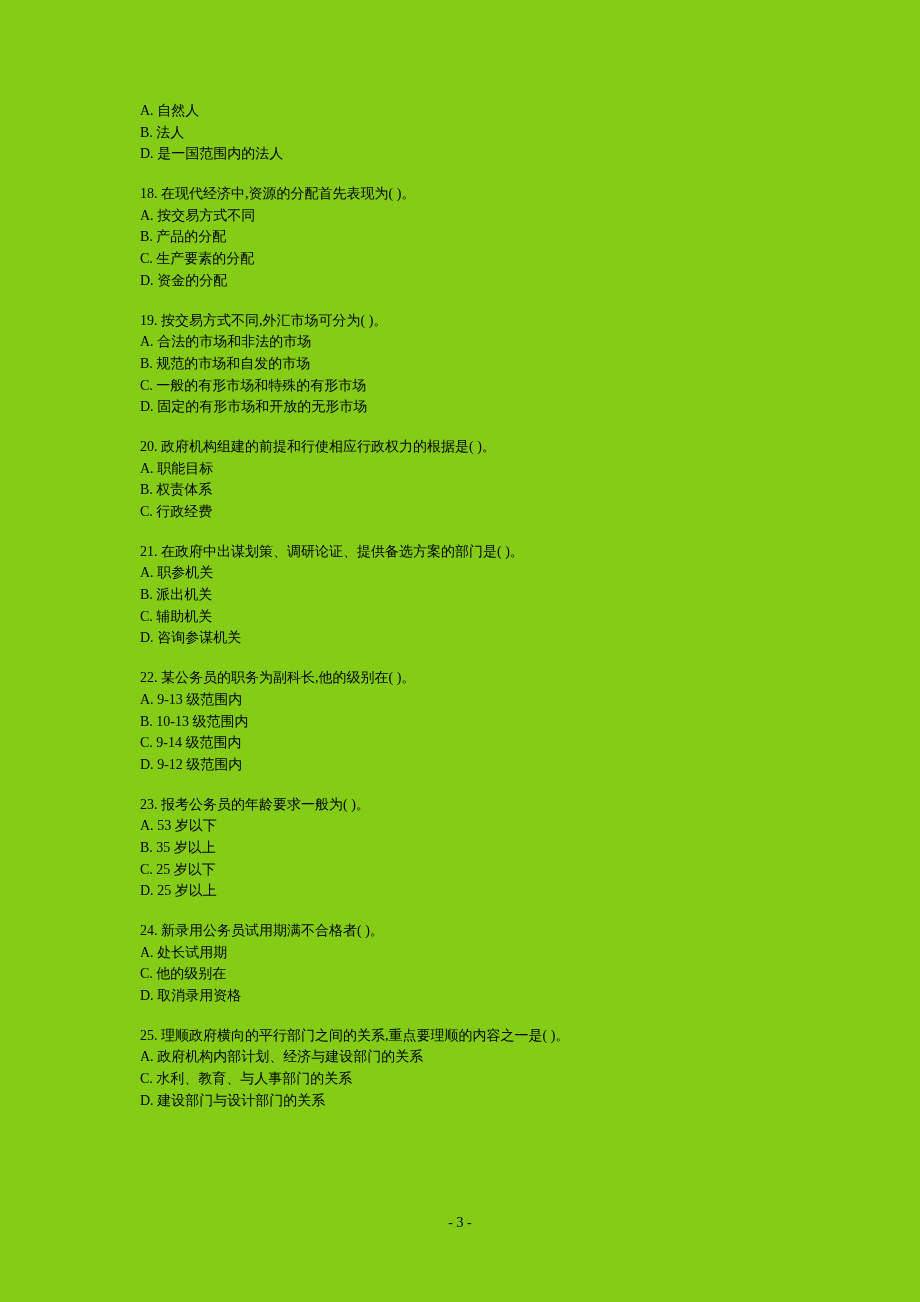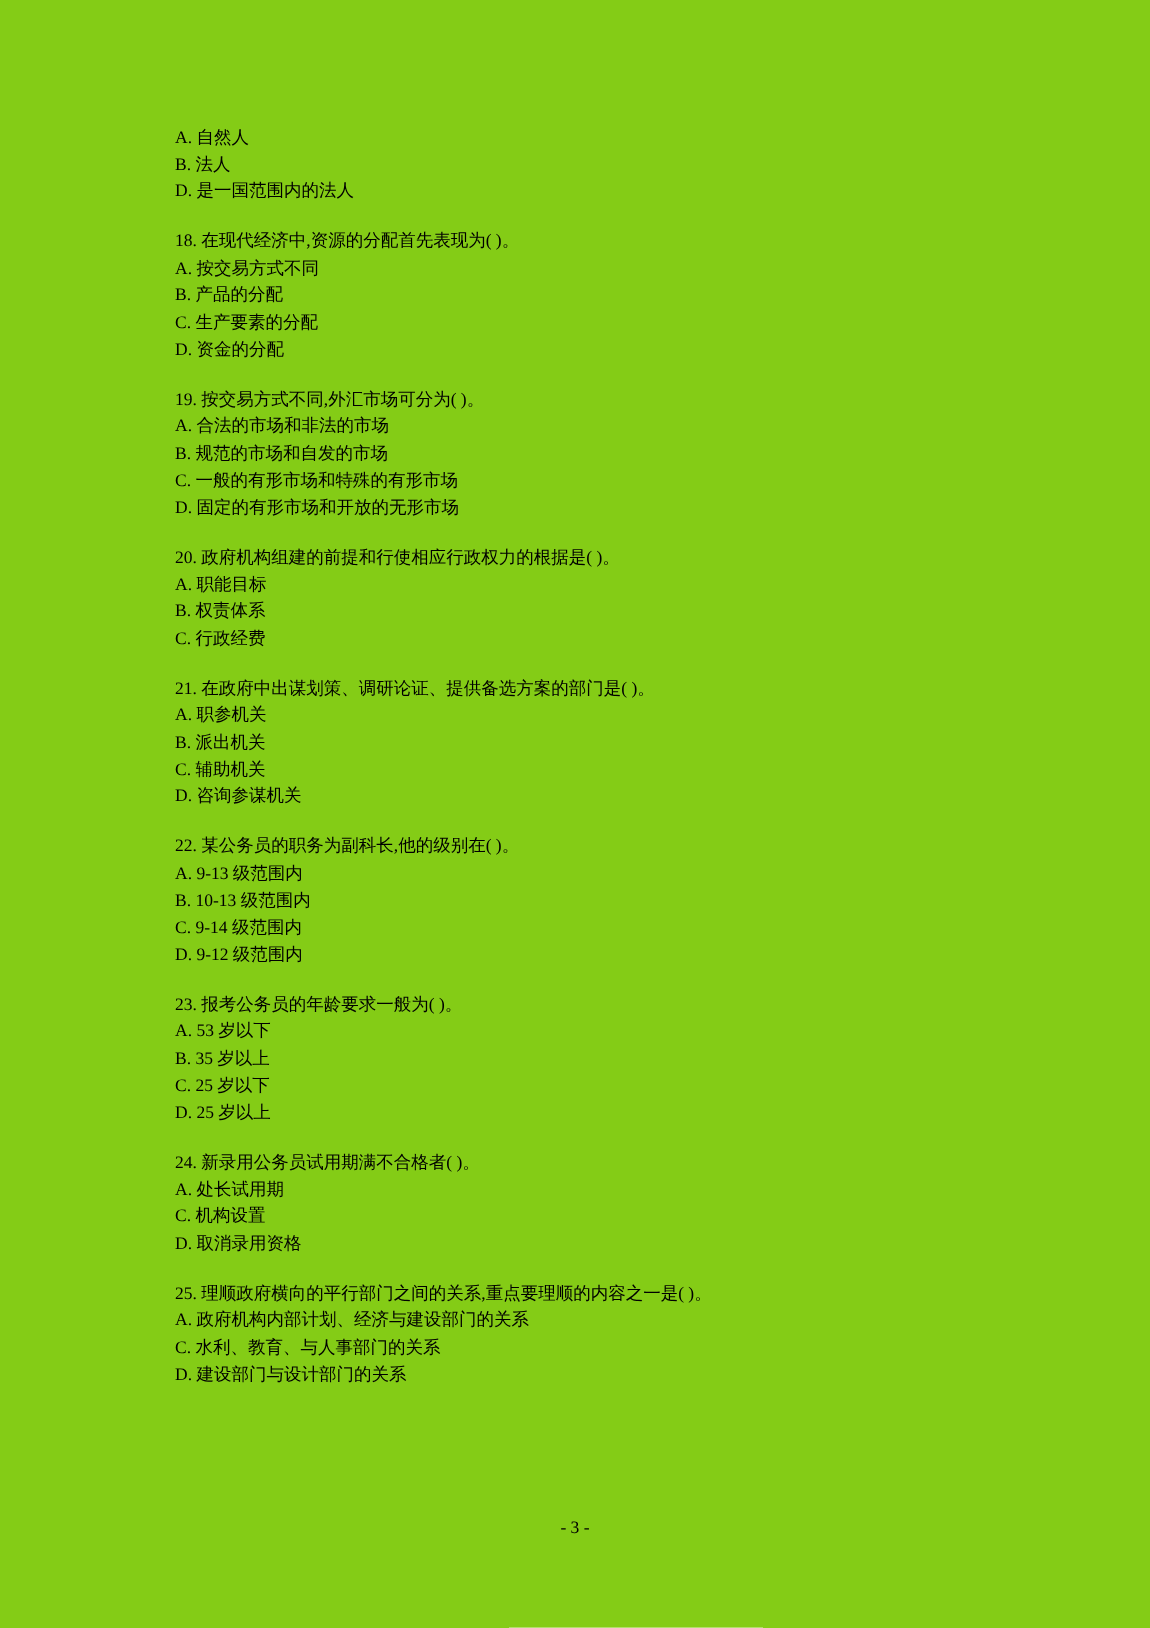--- a/index.html
+++ b/index.html
@@ -81,21 +81,21 @@
       <div class="question-block">
         <div class="question-line">23. 报考公务员的年龄要求一般为( )。</div>
         <div class="option-line"><span>A.</span> <span>53 岁以下</span></div>
         <div class="option-line"><span>B.</span> <span>35 岁以上</span></div>
         <div class="option-line"><span>C.</span> <span>25 岁以下</span></div>
         <div class="option-line"><span>D.</span> <span>25 岁以上</span></div>
       </div>
       <div class="question-block">
         <div class="question-line">24. 新录用公务员试用期满不合格者( )。</div>
         <div class="option-line"><span>A.</span> <span>处长试用期</span></div>
-        <div class="option-line"><span>C.</span> <span>机构设置</span></div>
+        <div class="option-line"><span>C.</span> <span>他的级别在</span></div>
         <div class="option-line"><span>D.</span> <span>取消录用资格</span></div>
       </div>
       <div class="question-block">
         <div class="question-line">25. 理顺政府横向的平行部门之间的关系,重点要理顺的内容之一是( )。</div>
         <div class="option-line"><span>A.</span> <span>政府机构内部计划、经济与建设部门的关系</span></div>
         <div class="option-line"><span>C.</span> <span>水利、教育、与人事部门的关系</span></div>
         <div class="option-line"><span>D.</span> <span>建设部门与设计部门的关系</span></div>
       </div>
     </div>
   <div class="page-number">- 3 -</div>

